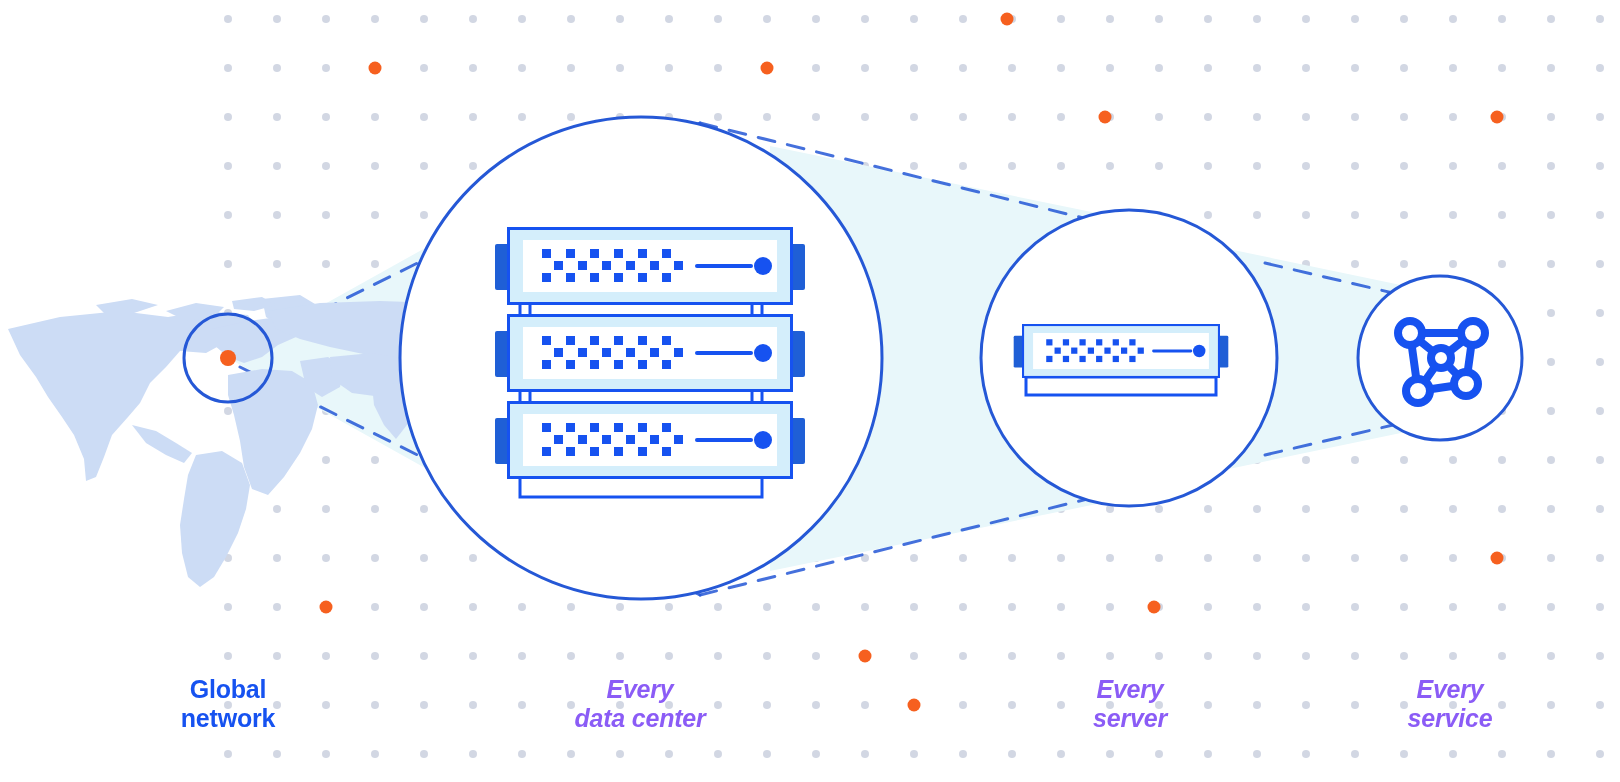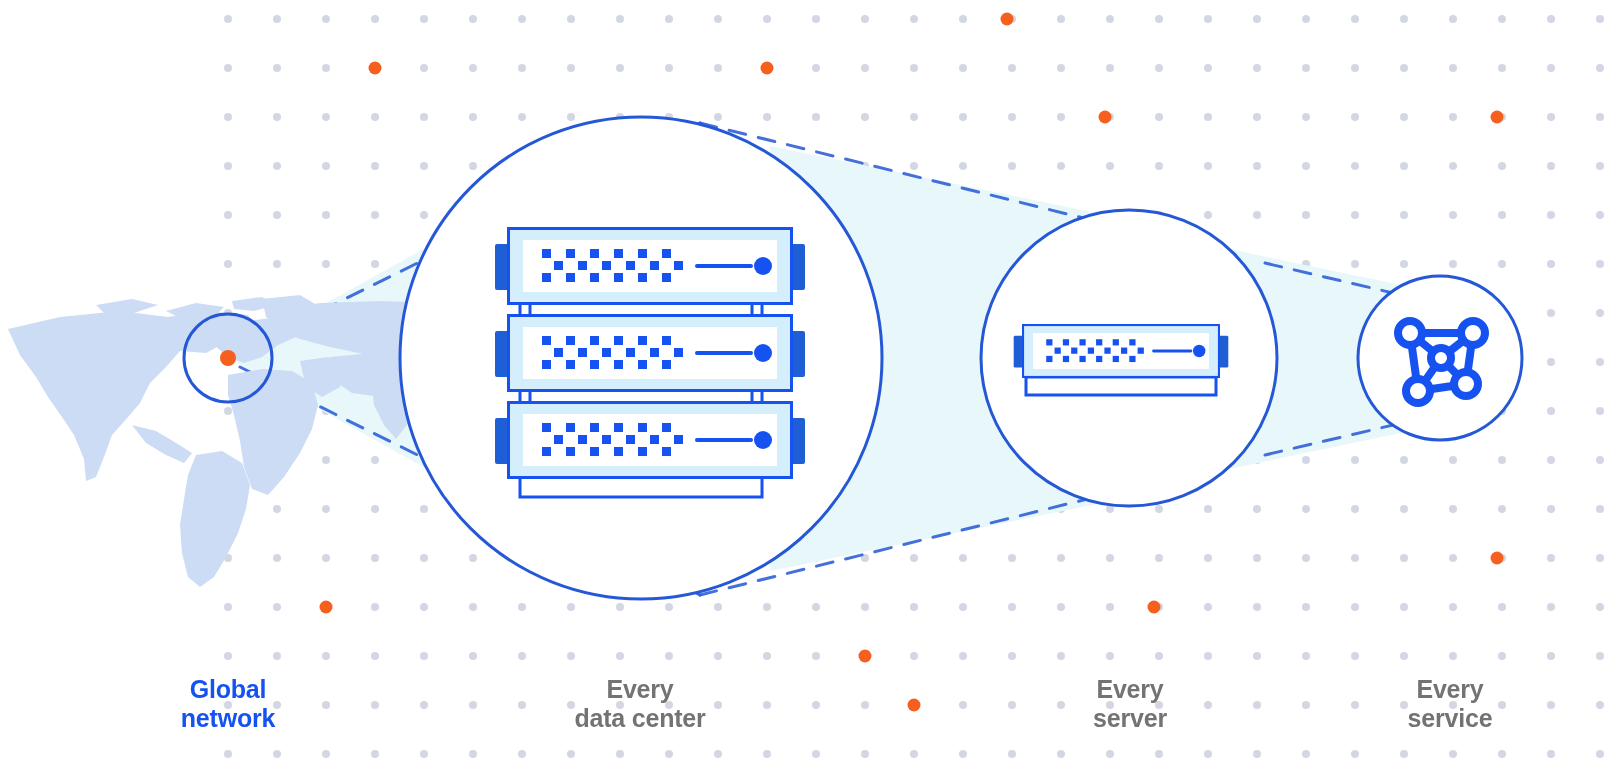--- a/index.html
+++ b/index.html
@@ -30,21 +30,21 @@
   .label {
     position: absolute;
     text-align: center;
     font-size: 25px;
     line-height: 29px;
     font-weight: 700;
     letter-spacing: -0.2px;
     white-space: pre-line;
     pointer-events: none;
   }
-  .label-dark { color: #737373; }
+  .label-dark { color: #8b5cf6; font-style: italic; }
   .label-blue { color: #1652f0; }
   #lbl-global   { left: 118px; top: 664px; width: 220px; }
   #lbl-dc       { left: 530px; top: 664px; width: 220px; }
   #lbl-server   { left: 1020px; top: 664px; width: 220px; }
   #lbl-service  { left: 1340px; top: 664px; width: 220px; }
 </style>
 </head>
 <body>
 
 <div id="stage">

